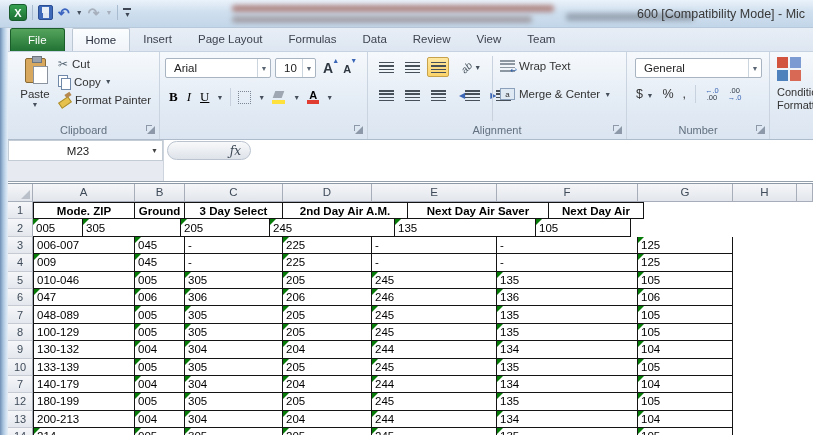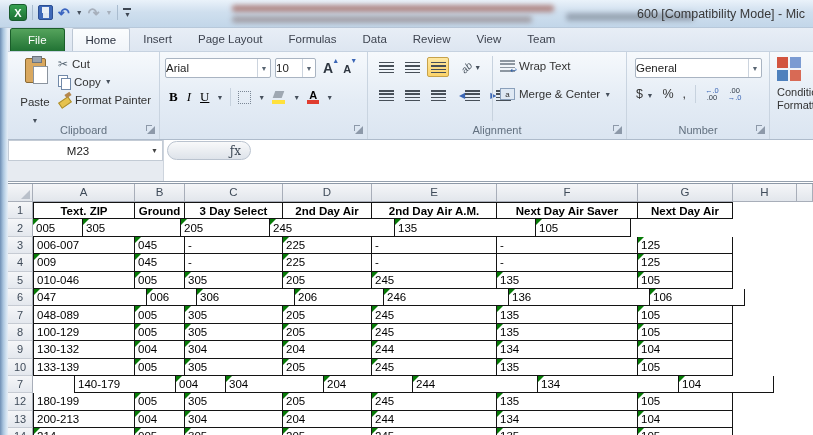--- a/index.html
+++ b/index.html
@@ -54,42 +54,42 @@
   .glabel { position:absolute; bottom:3px; left:0; right:0; text-align:center; font-size:11px; color:#62707f; }
   .launcher { position:absolute; right:4px; bottom:5px; width:9px; height:9px; }
   .launcher::before { content:""; position:absolute; left:0; top:0; width:5px; height:5px;
     border-left:1px solid #8d99a9; border-top:1px solid #8d99a9; }
   .launcher::after { content:""; position:absolute; right:0; bottom:0; width:0; height:0;
     border-top:4px solid transparent; border-left:4px solid transparent;
     border-bottom:4px solid #8d99a9; border-right:4px solid #8d99a9; }
 
   
   .paste-btn { position:absolute; left:5px; top:4px; width:44px; height:76px; display:flex;
-    flex-direction:column; align-items:center; font-size:11.5px; color:#333;gap:8px; }
+    flex-direction:column; align-items:center; font-size:11.5px; color:#333; }
   .i-paste { width:21px; height:25px; background:#d9a85f; border:1px solid #8a6a33; border-radius:2px; position:relative; margin-top:2px; }
   .i-paste::before { content:""; position:absolute; left:6px; top:-3px; width:8px; height:5px; background:#9aa3ad; border:1px solid #6d757e; }
   .i-paste::after { content:""; position:absolute; right:-3px; bottom:-2px; width:13px; height:16px; background:#fff; border:1px solid #8b949e; }
   .paste-btn .lbl { margin-top:5px; }
   .paste-btn .drop { font-size:7px; color:#46505c; margin-top:1px; }
   .clip-col { position:absolute; left:50px; top:6px; display:flex; flex-direction:column; gap:5px; }
   .rbtn { display:flex; align-items:center; gap:4px; font-size:11.5px; color:#333; white-space:nowrap; }
   .i-cut { font-size:12px; color:#51616f; line-height:12px; }
   .i-copy { width:12px; height:13px; position:relative; }
   .i-copy::before, .i-copy::after { content:""; position:absolute; width:8px; height:10px; background:#fff; border:1px solid #7189a8; }
   .i-copy::before { left:0; top:0; } .i-copy::after { left:3px; top:3px; }
   .i-painter { width:13px; height:13px; position:relative; }
   .i-painter::before { content:""; position:absolute; left:1px; top:6px; width:10px; height:5px;
     background:#e6c24d; border:1px solid #a98c2f; transform:rotate(-35deg); }
   .i-painter::after { content:""; position:absolute; right:0; top:0; width:6px; height:4px;
     background:#b4884e; transform:rotate(-35deg); }
 
   
   .font-row1 { position:absolute; left:5px; top:6px; display:flex; align-items:center; gap:4px; }
   .combo { height:20px; background:#fff; border:1px solid #a9b4c2; border-radius:2px;
-    font-size:11.5px; color:#222; display:flex; align-items:center; padding-left:0; }
+    font-size:11.5px; color:#222; display:flex; align-items:center; padding-left:8px; }
   .combo .arr { margin-left:auto; width:13px; align-self:stretch; display:flex; align-items:center;
     justify-content:center; border-left:1px solid #ccd4de; color:#5a6673; font-size:7px; }
   .combo-font { width:106px; } .combo-size { width:41px; } .combo-num { width:127px; }
   .gf { position:relative; font-weight:bold; color:#2e3640; padding:0 3px; }
   .gf .base { font-size:14px; } .gf.small .base { font-size:11px; }
   .gf .tri { position:absolute; top:-2px; right:-3px; font-size:7px; color:#3b66b5; }
   .font-row2 { position:absolute; left:9px; top:36px; display:flex; align-items:center; gap:7px; }
   .i-bold { font-family:"Liberation Serif",serif; font-weight:bold; font-size:13px; }
   .i-italic { font-family:"Liberation Serif",serif; font-style:italic; font-size:13px; padding:0 2px; }
   .i-underline { font-family:"Liberation Serif",serif; font-size:13px; text-decoration:underline; }
@@ -144,21 +144,21 @@
     border-bottom:1px solid #95a0ad; }
   .finput { position:absolute; left:163px; top:0; right:0; bottom:0; background:#fff; border-left:1px solid #cdd4dd; }
   .namebox { position:absolute; left:8px; top:0; width:155px; height:21px; background:#fff;
     border:1px solid #c3cbd5; display:flex; align-items:center; }
   .namebox .val { flex:1; text-align:center; font-size:11.5px; color:#222; }
   .namebox .nb-arr { width:15px; align-self:stretch; display:flex; align-items:center; justify-content:center;
     font-size:7px; color:#444; }
   .fxpill { position:absolute; left:167px; top:1px; width:84px; height:19px;
     background:linear-gradient(#f8f9fa,#dee3ea); border:1px solid #bac3cf; border-radius:10px;
     display:flex; align-items:center; justify-content:flex-end; padding-right:9px;
-    font-family:"DejaVu Serif",serif; font-size:12px; color:#3c4754; }
+    font-style:italic; font-family:"DejaVu Serif",serif; font-size:12px; color:#3c4754; }
 
   
   .lframe { position:absolute; left:0; top:28px; width:8px; height:407px;
     background:linear-gradient(to right,#6f8fb4,#a9c4de 40%,#cfe0ef 75%,#e6eef7); }
 
   
   .sheet { position:absolute; left:8px; top:183px; right:0; bottom:0; background:#fff;
     border-top:1px solid #8e99a7; }
   .colheads { display:flex; height:18px; }
   .corner { width:25px; position:relative; background:linear-gradient(#f5f6f8,#e2e6ec);
@@ -383,24 +383,23 @@
         <div class="ch" style="width: 89px;">D</div>
         <div class="ch" style="width: 125px;">E</div>
         <div class="ch" style="width: 141px;">F</div>
         <div class="ch" style="width: 95px;">G</div>
         <div class="ch" style="width: 64px;">H</div>
         <div class="ch" style="width: 16px;"></div>
       </div>
     <div>
         <div class="srow">
           <div class="rnum">1</div>
-          <div class="cell th first" style="width: 102px;">Text. ZIP</div>
+          <div class="cell th first" style="width: 102px;">Mode. ZIP</div>
           <div class="cell th" style="width: 50px;">Ground</div>
           <div class="cell th" style="width: 98px;">3 Day Select</div>
-          <div class="cell th" style="width: 89px;">2nd Day Air</div>
           <div class="cell th" style="width: 125px;">2nd Day Air A.M.</div>
           <div class="cell th" style="width: 141px;">Next Day Air Saver</div>
           <div class="cell th" style="width: 95px;">Next Day Air</div>
         </div>
         <div class="srow">
           <div class="rnum">2</div>
           <div class="cell" style="width: 50px;">005<div class="gtri"></div></div>
           <div class="cell" style="width: 98px;">305<div class="gtri"></div></div>
           <div class="cell" style="width: 89px;">205<div class="gtri"></div></div>
           <div class="cell" style="width: 125px;">245<div class="gtri"></div></div>
@@ -432,21 +431,21 @@
           <div class="cell first" style="width: 102px;">010-046</div>
           <div class="cell" style="width: 50px;">005<div class="gtri"></div></div>
           <div class="cell" style="width: 98px;">305<div class="gtri"></div></div>
           <div class="cell" style="width: 89px;">205<div class="gtri"></div></div>
           <div class="cell" style="width: 125px;">245<div class="gtri"></div></div>
           <div class="cell" style="width: 141px;">135<div class="gtri"></div></div>
           <div class="cell" style="width: 95px;">105<div class="gtri"></div></div>
         </div>
         <div class="srow">
           <div class="rnum">6</div>
-          <div class="cell first" style="width: 114px;">047<div class="gtri"></div></div>
+          <div class="cell first" style="width: 102px;">047<div class="gtri"></div></div>
           <div class="cell" style="width: 50px;">006<div class="gtri"></div></div>
           <div class="cell" style="width: 98px;">306<div class="gtri"></div></div>
           <div class="cell" style="width: 89px;">206<div class="gtri"></div></div>
           <div class="cell" style="width: 125px;">246<div class="gtri"></div></div>
           <div class="cell" style="width: 141px;">136<div class="gtri"></div></div>
           <div class="cell" style="width: 95px;">106<div class="gtri"></div></div>
         </div>
         <div class="srow">
           <div class="rnum">7</div>
           <div class="cell first" style="width: 102px;">048-089</div>
@@ -482,21 +481,21 @@
           <div class="cell first" style="width: 102px;">133-139</div>
           <div class="cell" style="width: 50px;">005<div class="gtri"></div></div>
           <div class="cell" style="width: 98px;">305<div class="gtri"></div></div>
           <div class="cell" style="width: 89px;">205<div class="gtri"></div></div>
           <div class="cell" style="width: 125px;">245<div class="gtri"></div></div>
           <div class="cell" style="width: 141px;">135<div class="gtri"></div></div>
           <div class="cell" style="width: 95px;">105<div class="gtri"></div></div>
         </div>
         <div class="srow">
           <div class="rnum">7</div>
-          <div class="cell first" style="width: 102px; margin-left: 41px;">140-179</div>
+          <div class="cell first" style="width: 102px;">140-179</div>
           <div class="cell" style="width: 50px;">004<div class="gtri"></div></div>
           <div class="cell" style="width: 98px;">304<div class="gtri"></div></div>
           <div class="cell" style="width: 89px;">204<div class="gtri"></div></div>
           <div class="cell" style="width: 125px;">244<div class="gtri"></div></div>
           <div class="cell" style="width: 141px;">134<div class="gtri"></div></div>
           <div class="cell" style="width: 95px;">104<div class="gtri"></div></div>
         </div>
         <div class="srow">
           <div class="rnum">12</div>
           <div class="cell first" style="width: 102px;">180-199</div>

